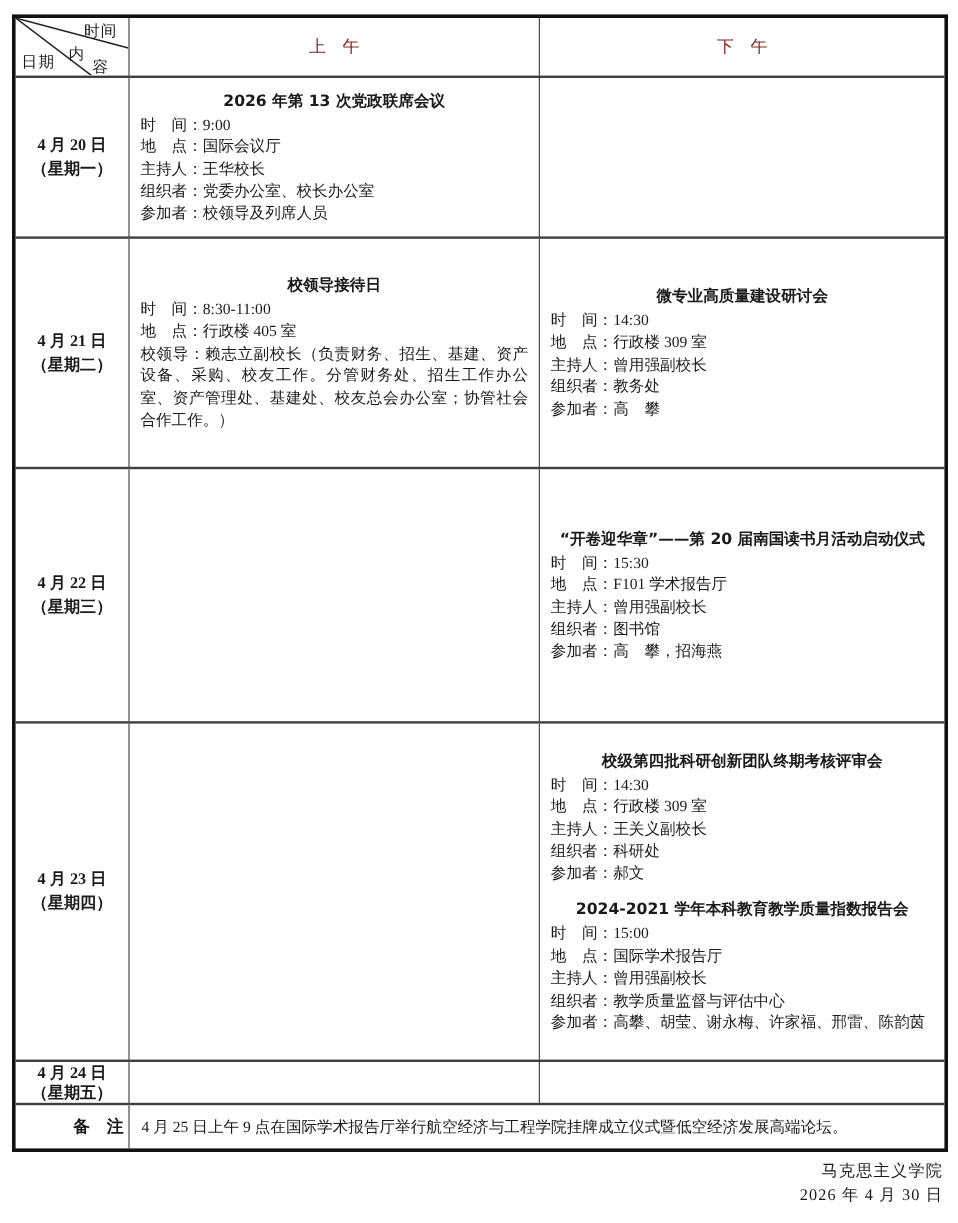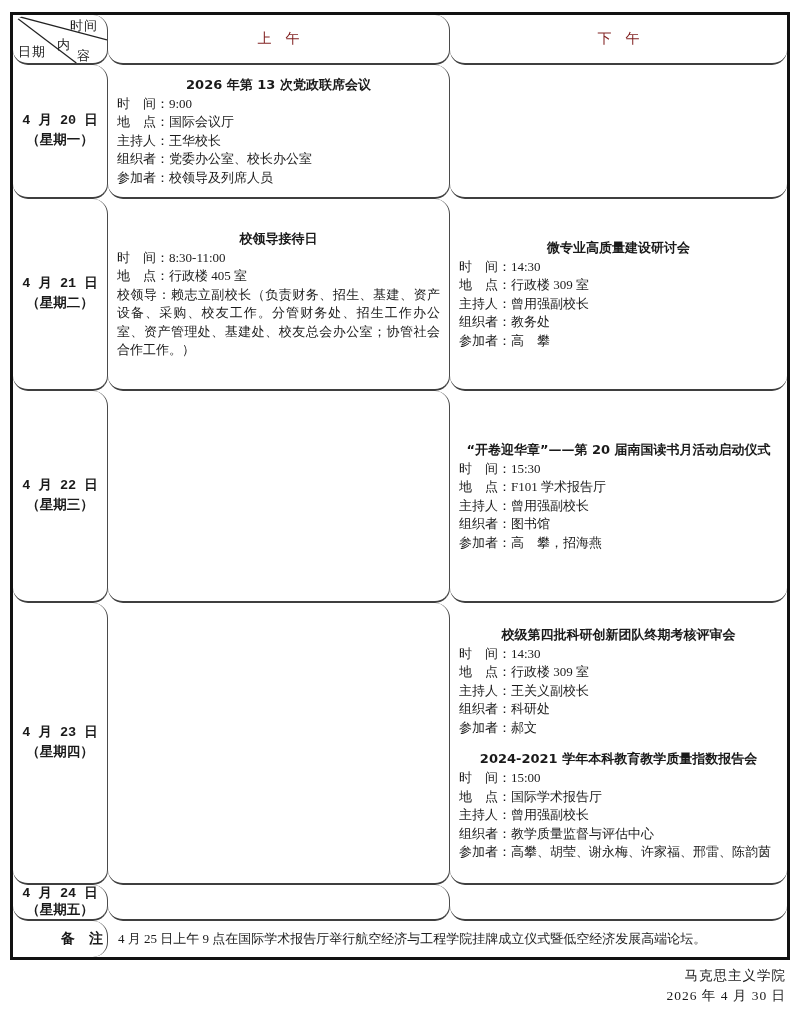--- a/index.html
+++ b/index.html
@@ -23,41 +23,40 @@
     grid-template-columns:95px 342px 1fr;
     grid-template-rows:50px 134px 192px 212px 282px 36px 1fr;
     background:#fff;
   }
   .cell{
     box-sizing:border-box;
     border-right:1px solid #4a4a4a;
     border-bottom:2px solid #3f3f3f;
     position:relative;
     overflow:hidden;
-    border-radius:15px;
   }
   .cell.lastcol{border-right:none;}
   .cell.lastrow{border-bottom:none;}
 
   
   .corner svg{position:absolute;left:0;top:0;width:100%;height:100%;}
   .corner .lab{position:absolute;font-size:13px;color:#1a1a1a;letter-spacing:1px;}
   .corner .lab-time{right:9px;top:2px;}
   .corner .lab-inner-top{left:44px;top:21px;}
   .corner .lab-inner-bot{left:64px;top:32px;}
   .corner .lab-date{left:5px;bottom:2px;}
 
   .colhead{
     display:flex;align-items:center;justify-content:center;
     font-size:14px;color:#7f1d1d;
   }
 
   .datecell{
     display:flex;flex-direction:column;align-items:center;justify-content:center;
-    font-family:Liberation Mono, monospace;
+    font-family:Liberation Serif, serif;
     font-weight:bold;font-size:13.5px;line-height:20px;
     text-align:right;
   }
 
   .content{
     display:flex;flex-direction:column;justify-content:center;
     padding:4px 9px;
     font-size:13px;line-height:18.5px;
   }
   .event + .event{margin-top:12px;}

